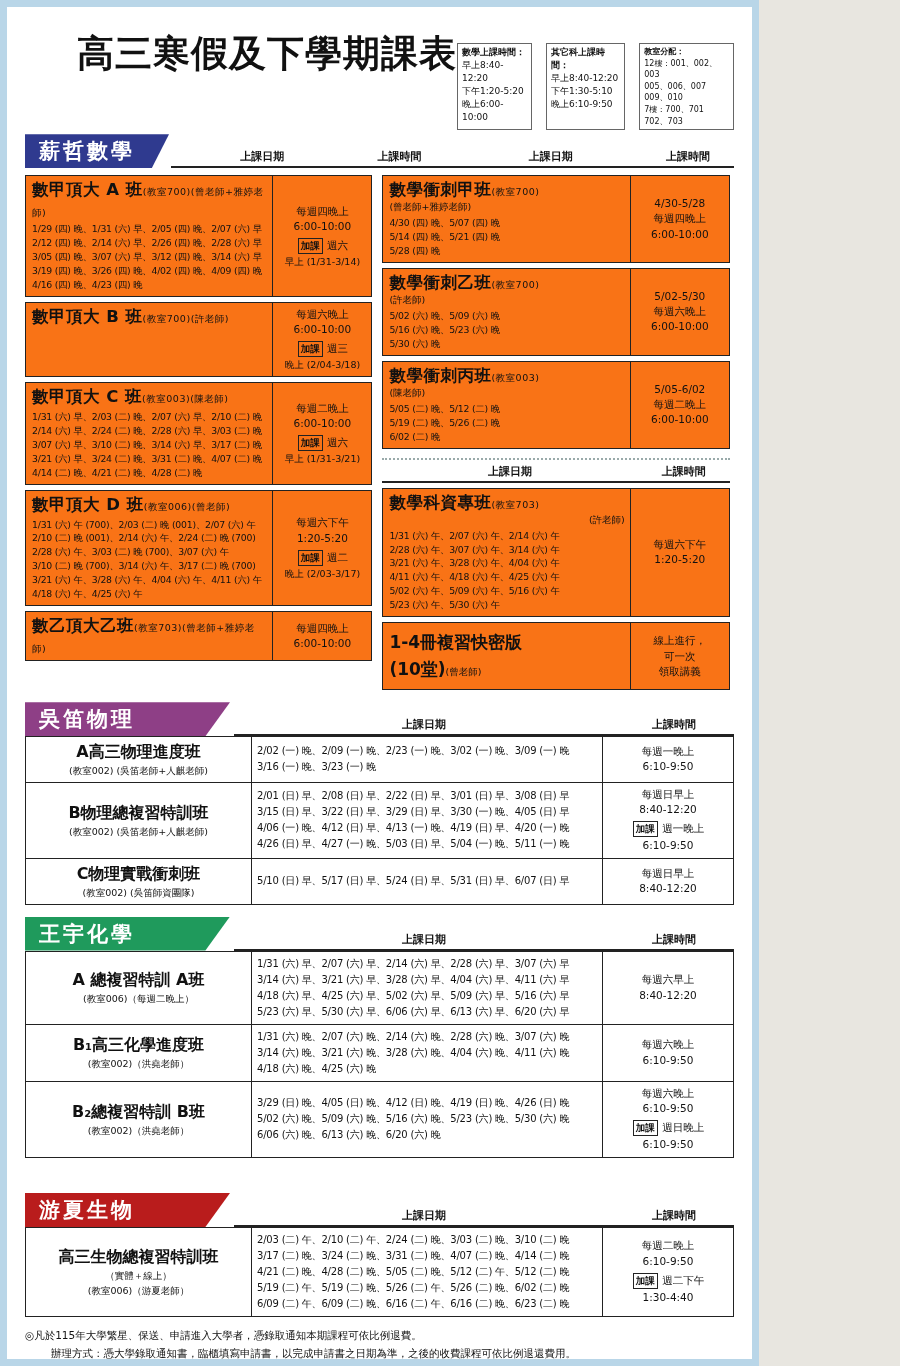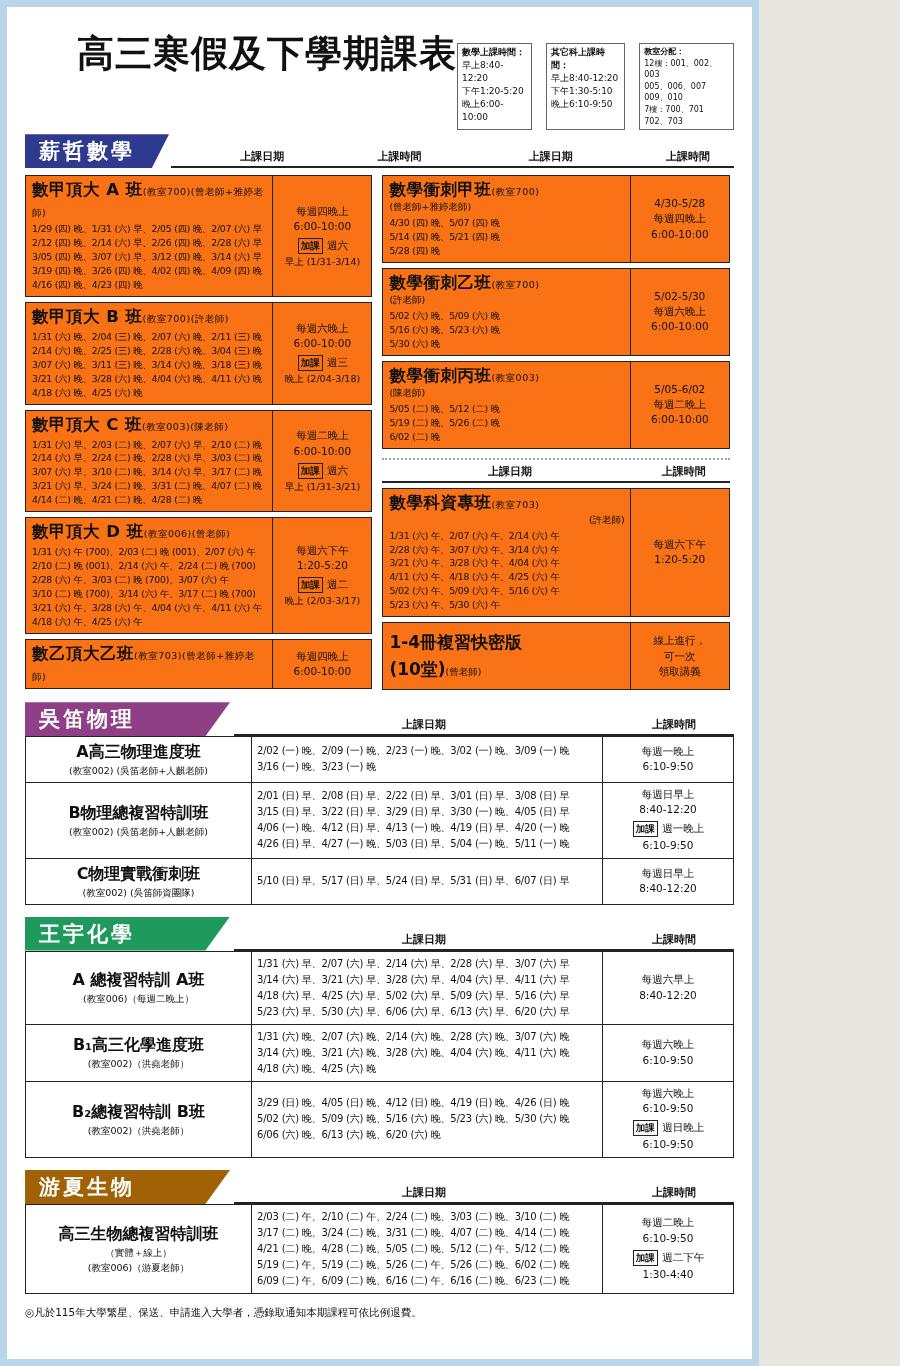--- a/index.html
+++ b/index.html
@@ -32,21 +32,21 @@
   
   .banner{
     position:relative;display:inline-block;
     color:#fff;font-weight:bold;font-size:21px;
     padding:3px 34px 3px 14px;letter-spacing:3px;
     clip-path:polygon(0 0,100% 0,88% 100%,0 100%);
   }
   .b-math{background:#2f3a8f;}
   .b-phys{background:#8e3f86;}
   .b-chem{background:#1f9a5c;}
-  .b-bio{background:#a16207;}
+  .b-bio{background:#b91c1c;margin-top:23px;}
   
   .math-wrap{display:flex;gap:10px;margin-top:2px;}
   .mcol{width:49%;}
   .card{
     border:1px solid #222;margin-top:5px;display:flex;background:#f97316;
   }
   .card .left{flex:1;padding:3px 5px 4px 6px;border-right:1px solid #222;}
   .card .right{width:92px;padding:4px 3px;text-align:center;font-size:10.5px;display:flex;flex-direction:column;justify-content:center;line-height:1.45;}
   .cls-name{font-weight:bold;font-size:16.5px;letter-spacing:0.5px;}
   .cls-meta{font-size:9.5px;font-weight:normal;}
@@ -125,25 +125,20 @@
             <div>每週四晚上</div>
             <div>6:00-10:00</div>
             <div style="margin-top:3px;"><span class="addbox">加課</span> <span>週六</span></div>
             <div style="font-size:9.5px;">早上 (1/31-3/14)</div>
           </div>
         </div>
 
         <div class="card">
           <div class="left">
             <div class="cls-name"><span>數甲頂大 B 班</span><span class="cls-meta">(教室700)</span><span class="cls-meta">(許老師)</span></div>
-            <div class="dates" style="white-space:pre-line;">1/31 (六) 晚、2/04 (三) 晚、2/07 (六) 晚、2/11 (三) 晚
-2/14 (六) 晚、2/25 (三) 晚、2/28 (六) 晚、3/04 (三) 晚
-3/07 (六) 晚、3/11 (三) 晚、3/14 (六) 晚、3/18 (三) 晚
-3/21 (六) 晚、3/28 (六) 晚、4/04 (六) 晚、4/11 (六) 晚
-4/18 (六) 晚、4/25 (六) 晚</div>
           </div>
           <div class="right">
             <div>每週六晚上</div>
             <div>6:00-10:00</div>
             <div style="margin-top:3px;"><span class="addbox">加課</span> <span>週三</span></div>
             <div style="font-size:9.5px;">晚上 (2/04-3/18)</div>
           </div>
         </div>
 
         <div class="card">
@@ -416,15 +411,16 @@
           <div style="margin-top:2px;"><span class="addbox">加課</span> <span>週二下午</span></div>
           <div>1:30-4:40</div>
         </td>
       </tr>
     </tbody>
       </table>
   </div>
 
   <div class="footer">
     <div>◎凡於115年大學繁星、保送、申請進入大學者，憑錄取通知本期課程可依比例退費。</div>
+    <div class="ft2">辦理方式：憑大學錄取通知書，臨櫃填寫申請書，以完成申請書之日期為準，之後的收費課程可依比例退還費用。</div>
   </div>
 
 </div>
 
 </body></html>

